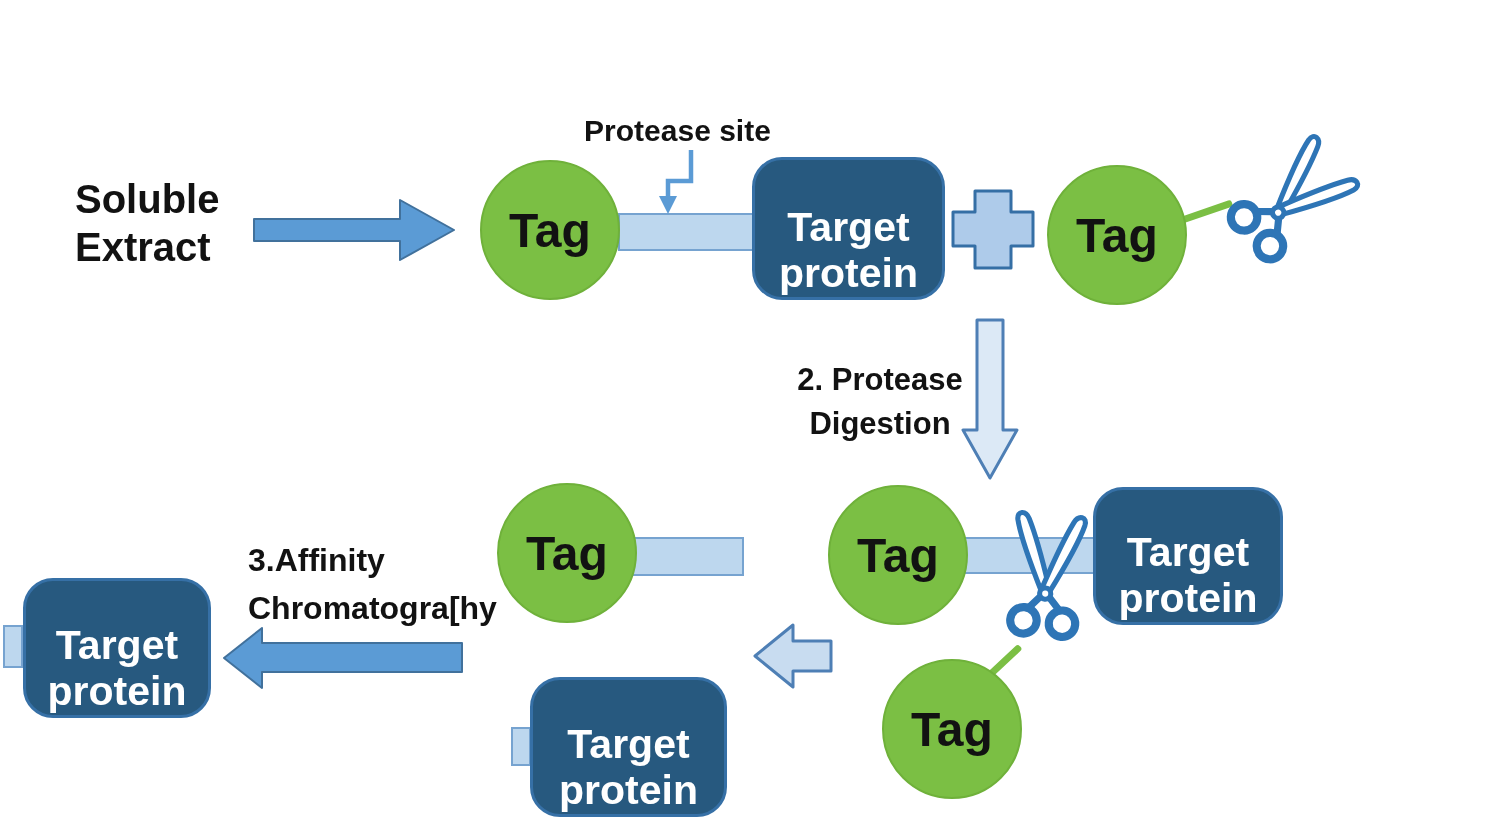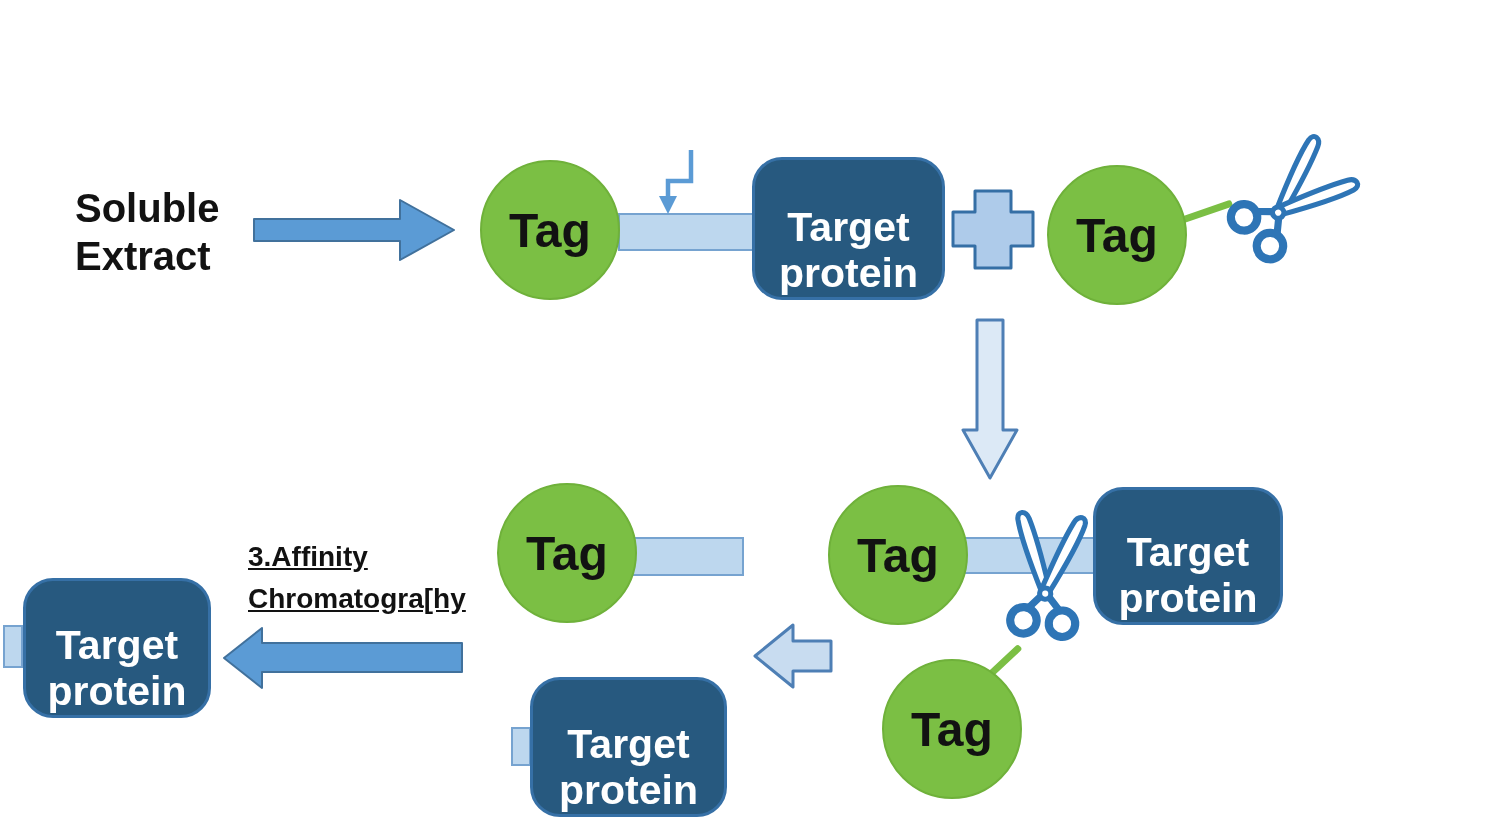--- a/index.html
+++ b/index.html
@@ -73,29 +73,30 @@
   .arm{stroke:var(--scissors-stroke,#2E75B6);stroke-width:7;stroke-linecap:round;}
   .ring{fill:none;stroke:var(--scissors-stroke,#2E75B6);stroke-width:8;}
   .pivot{fill:#fff;stroke:var(--scissors-stroke,#2E75B6);stroke-width:5;}
   .scissors-svg{z-index:3;overflow:visible;}
 </style>
 </head>
 <body>
 
 <div id="stage">
 
-  <div class="abs txt" style="left:75px;top:184px;width:170px;font-size:40px;line-height:1.2;">Soluble
+  <div class="abs txt" style="left:75px;top:175px;width:170px;font-size:40px;line-height:1.2;">Soluble
 Extract</div>
 
 
   <svg class="abs" style="left:252px;top:197px;" width="205" height="66" viewBox="0 0 205 66">
     <polygon class="solid-arrow" points="2,22 148,22 148,3 202,33 148,63 148,44 2,44"></polygon>
   </svg>
 
 
+  <div class="abs txt center" style="left:560px;top:110px;width:235px;font-size:30px;">Protease site</div>
 
   <svg class="abs" style="left:655px;top:148px;z-index:3;" width="46" height="70" viewBox="0 0 46 70">
     <polyline class="pointer-line" points="36,2 36,33 13,33 13,50"></polyline>
     <polygon class="pointer-head" points="4,48 22,48 13,66"></polygon>
   </svg>
 
   <div class="abs linker" style="left:618px;top:213px;width:140px;height:38px;"></div>
 
   <div class="abs tag-circle" style="left:480px;top:160px;">
     <span>Tag</span>
@@ -124,20 +125,22 @@
     <circle class="ring" cx="36" cy="112" r="13"></circle>
     <circle class="ring" cx="74" cy="112" r="13"></circle>
     <circle class="pivot" cx="55" cy="84" r="5.5"></circle>
   </svg>
 
 
   <svg class="abs" style="left:955px;top:318px;" width="72" height="163" viewBox="0 0 72 163">
     <polygon class="hollow-arrow" points="22,2 48,2 48,112 62,112 35,160 8,112 22,112"></polygon>
   </svg>
 
+  <div class="abs txt center" style="left:745px;top:358px;width:270px;font-size:31px;">2. Protease
+Digestion</div>
 
   <div class="abs linker" style="left:952px;top:537px;width:145px;height:37px;"></div>
 
   <div class="abs tag-circle" style="left:828px;top:485px;">
     <span>Tag</span>
   </div>
 
   <div class="abs tp-box" style="left:1093px;top:487px;width:190px;height:138px;">
     <span>Target
 protein</span>
@@ -168,21 +171,21 @@
   <div class="abs tag-circle" style="left:497px;top:483px;">
     <span>Tag</span>
   </div>
 
   <div class="abs stub" style="left:511px;top:727px;width:20px;height:39px;"></div>
   <div class="abs tp-box" style="left:530px;top:677px;width:197px;height:140px;">
     <span>Target
 protein</span>
   </div>
 
-  <div class="abs txt" style="left:248px;top:536px;width:290px;font-size:28px;line-height:1.5;text-decoration:underline;">3.Affinity
+  <div class="abs txt" style="left:248px;top:536px;width:290px;font-size:32px;line-height:1.5;">3.Affinity
 Chromatogra[hy</div>
 
   <svg class="abs" style="left:222px;top:626px;" width="242" height="64" viewBox="0 0 242 64">
     <polygon class="solid-arrow" points="240,17 40,17 40,2 2,32 40,62 40,46 240,46"></polygon>
   </svg>
 
 
   <div class="abs stub" style="left:3px;top:625px;width:20px;height:43px;"></div>
   <div class="abs tp-box" style="left:23px;top:578px;width:188px;height:140px;">
     <span>Target

